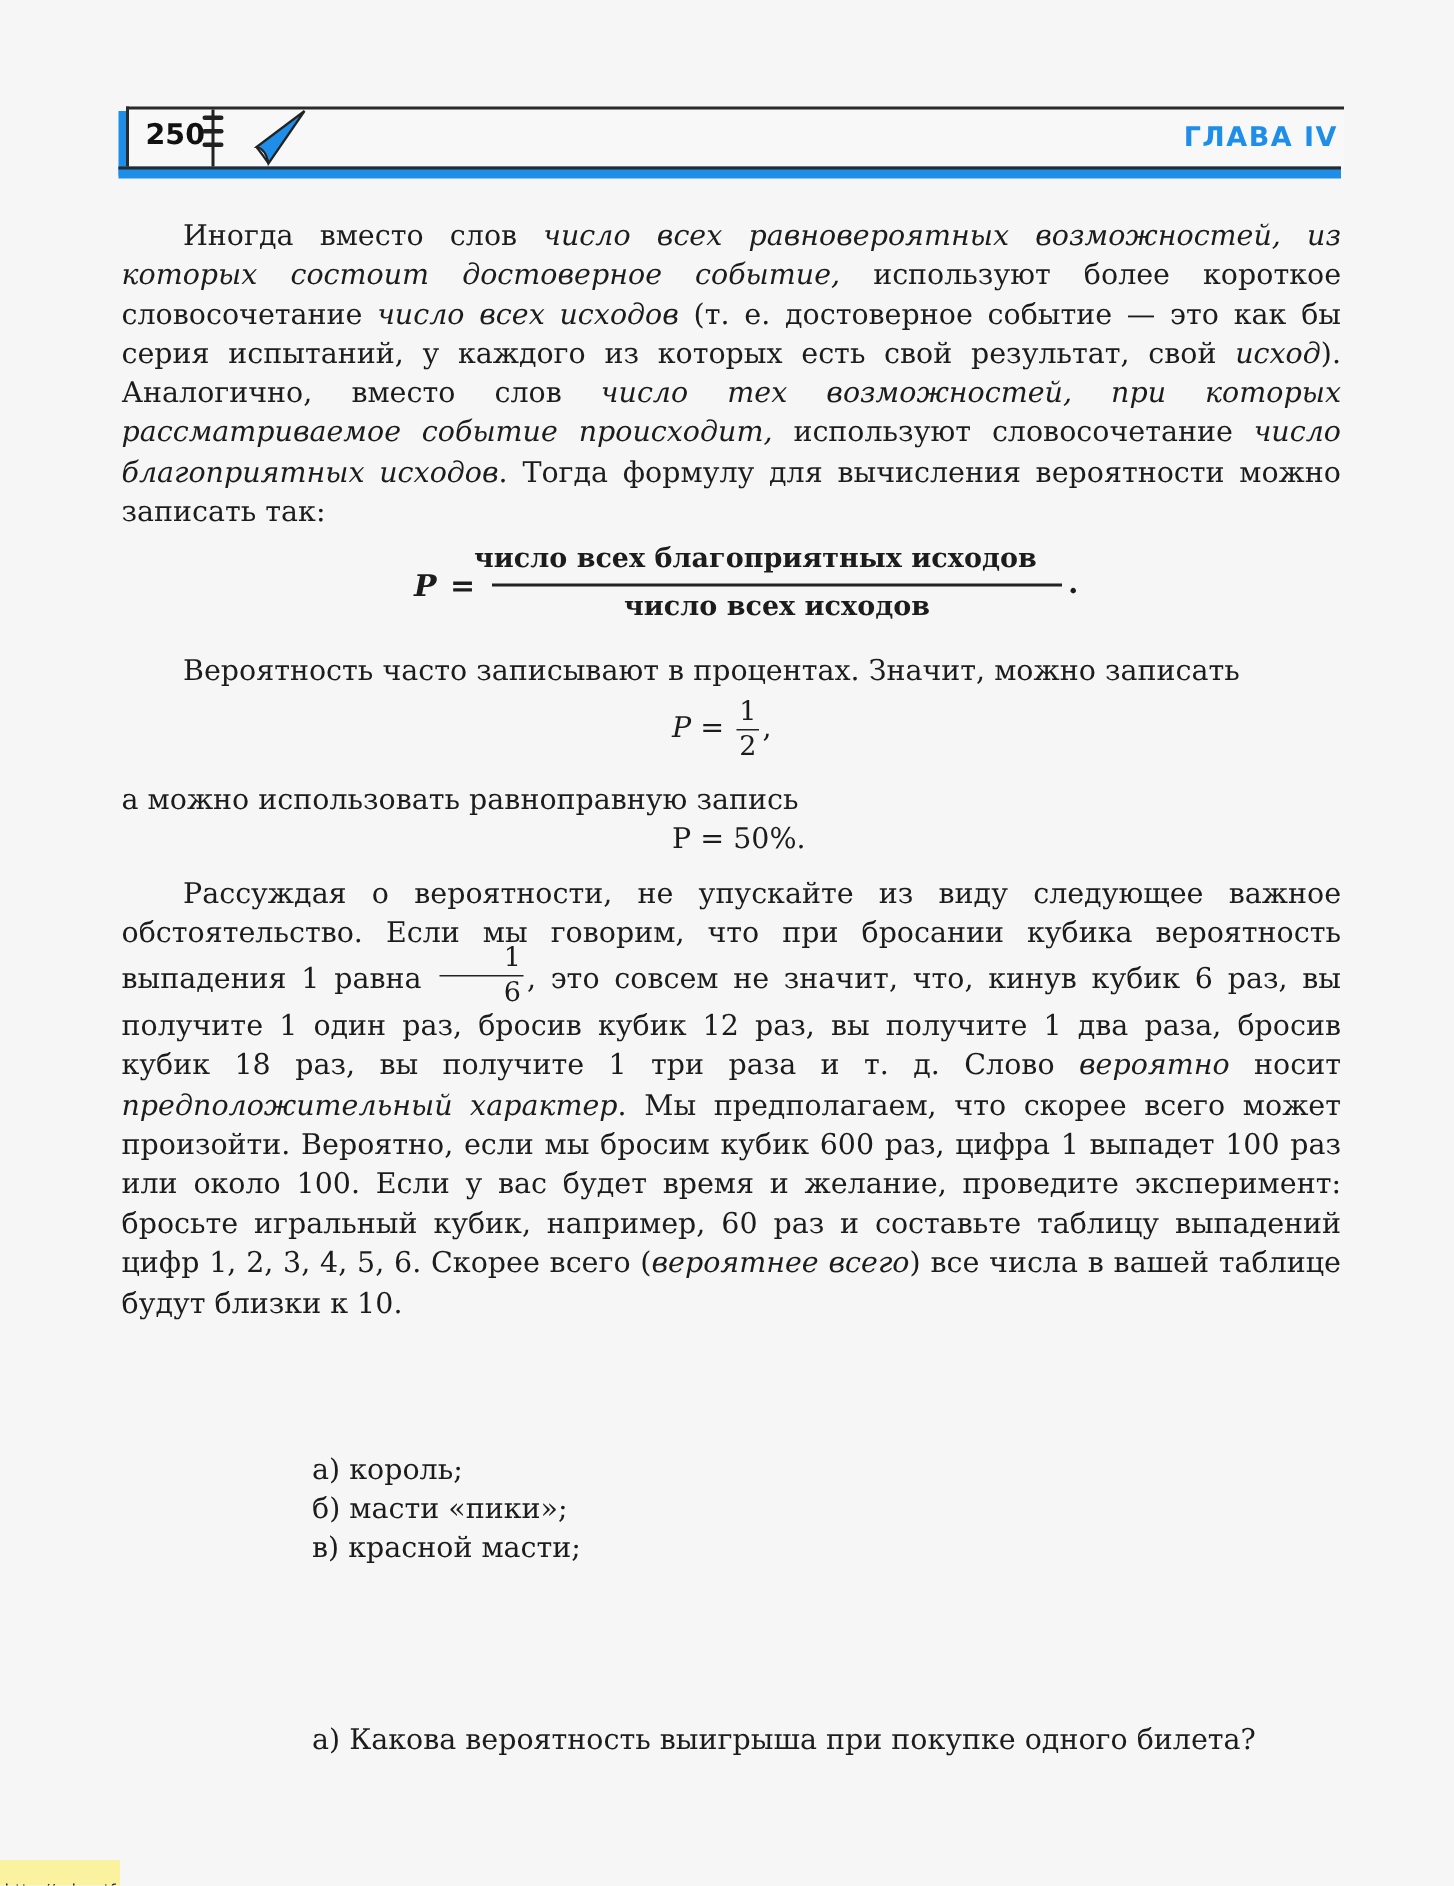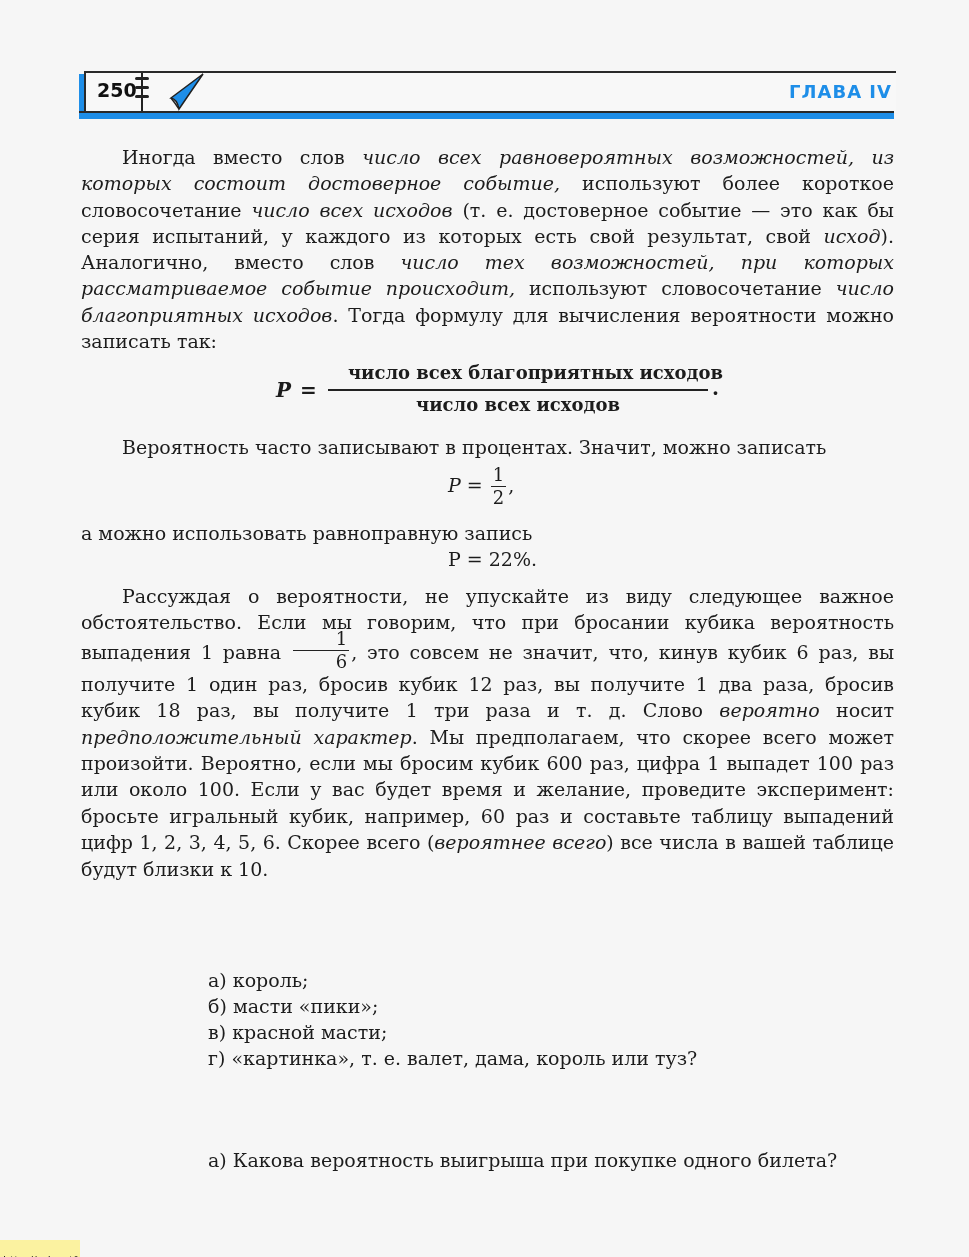--- a/index.html
+++ b/index.html
@@ -51,21 +51,21 @@
       font-size: 19px; line-height: 26.3px; text-align: justify;
     }
     .text i { font-style: italic; }
     .indent { text-indent: 41px; }
     .formula {
       position: absolute; left: 276px; top: 362px; width: 450px; height: 56px;
       font-size: 18px;
     }
     .formula .P { position: absolute; left: 0; top: 16px; font-weight: bold; font-style: italic; font-size: 20px; }
     .formula .eq { position: absolute; left: 24px; top: 16px; font-weight: bold; font-size: 20px; }
-    .formula .num { position: absolute; left: 67px; top: 0; width: 380px; text-align: right; font-weight: bold; }
+    .formula .num { position: absolute; left: 40px; top: 0; width: 380px; text-align: left; font-weight: bold; }
     .formula .bar { position: absolute; left: 52px; top: 27px; width: 380px; height: 1.5px; background: #222; }
     .formula .den { position: absolute; left: 52px; top: 32px; width: 380px; text-align: center; font-weight: bold; }
     .formula .dot { position: absolute; left: 436px; top: 14px; font-weight: bold; font-size: 20px; }
 
     .frac { display: inline-block; vertical-align: middle; text-align: center; line-height: 1; margin: 0 2px; }
     .frac span { display: block; font-size: 18px; padding: 0 2px; }
     .frac .n { border-bottom: 1.3px solid #222; padding-bottom: 2px; }
     .frac .d { padding-top: 2px; }
 
     .task-num {
@@ -126,28 +126,27 @@
       <span class="n">1</span>
       <span class="d">2</span>
     </span><span>,</span>
   </div>
 
   <div class="text" style="top:520px;">
     <span>а можно использовать равноправную запись</span>
   </div>
 
   <div style="position:absolute; left:448px; top:548px; font-size:19px;">
-    <span>P = 22%.</span>
+    <span>P = 50%.</span>
   </div>
 
   <div class="text indent" style="top:583px; line-height:26.4px;">
     <span>Рассуждая о вероятности, не упускайте из виду следующее важное обстоятельство. Если мы говорим, что при бросании кубика вероятность выпадения 1 равна </span><span class="frac" style="margin-top:-6px;"><span class="n">1</span><span class="d">6</span></span><span>, это совсем не значит, что, кинув кубик 6 раз, вы получите 1 один раз, бросив кубик 12 раз, вы получите 1 два раза, бросив кубик 18 раз, вы получите 1 три раза и т. д. Слово </span><i>вероятно</i><span> носит </span><i>предположительный характер</i><span>. Мы предполагаем, что скорее всего может произойти. Вероятно, если мы бросим кубик 600 раз, цифра 1 выпадет 100 раз или около 100. Если у вас будет время и желание, проведите эксперимент: бросьте игральный кубик, например, 60 раз и составьте таблицу выпадений цифр 1, 2, 3, 4, 5, 6. Скорее всего (</span><i>вероятнее всего</i><span>) все числа в вашей таблице будут близки к 10.</span>
   </div>
 
   <div class="sub" style="top:969px;">а) король;</div>
   <div class="sub" style="top:995px;text-align:right;">б) масти «пики»;</div>
   <div class="sub" style="top:1021px;">в) красной масти;</div>
-  <div class="sub" style="top:1047px;">г) «картинка», т. е. валет, дама, король или туз?</div>
 
   <div class="sub" style="top:1149px;">а) Какова вероятность выигрыша при покупке одного билета?</div>
 
   <div class="watermark">http://gdz.wtf</div>
 </div>
 
 </body></html>

